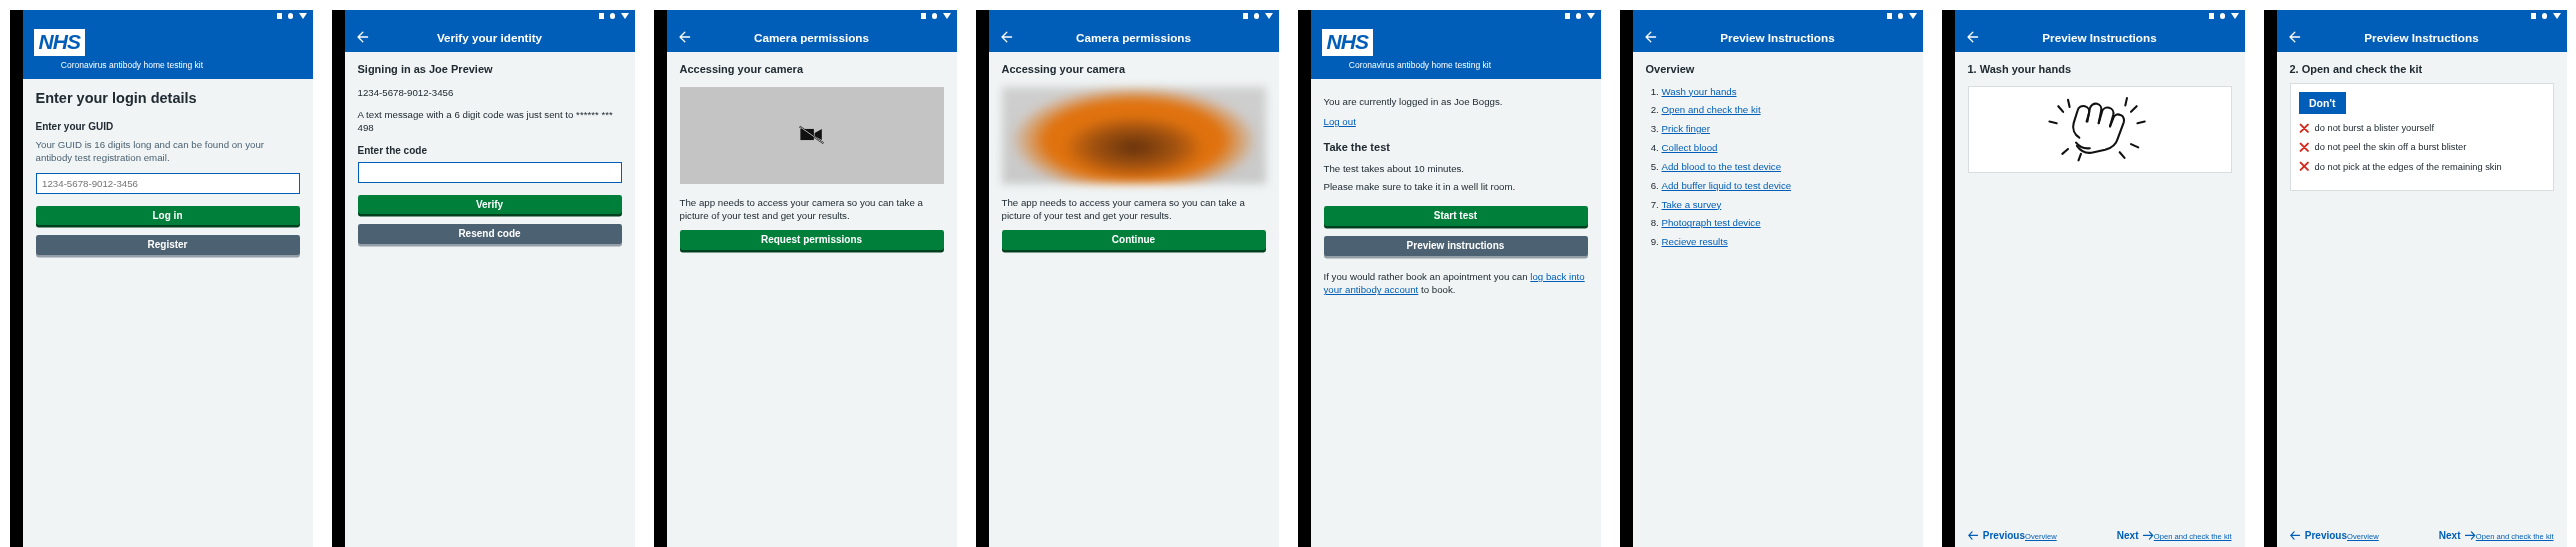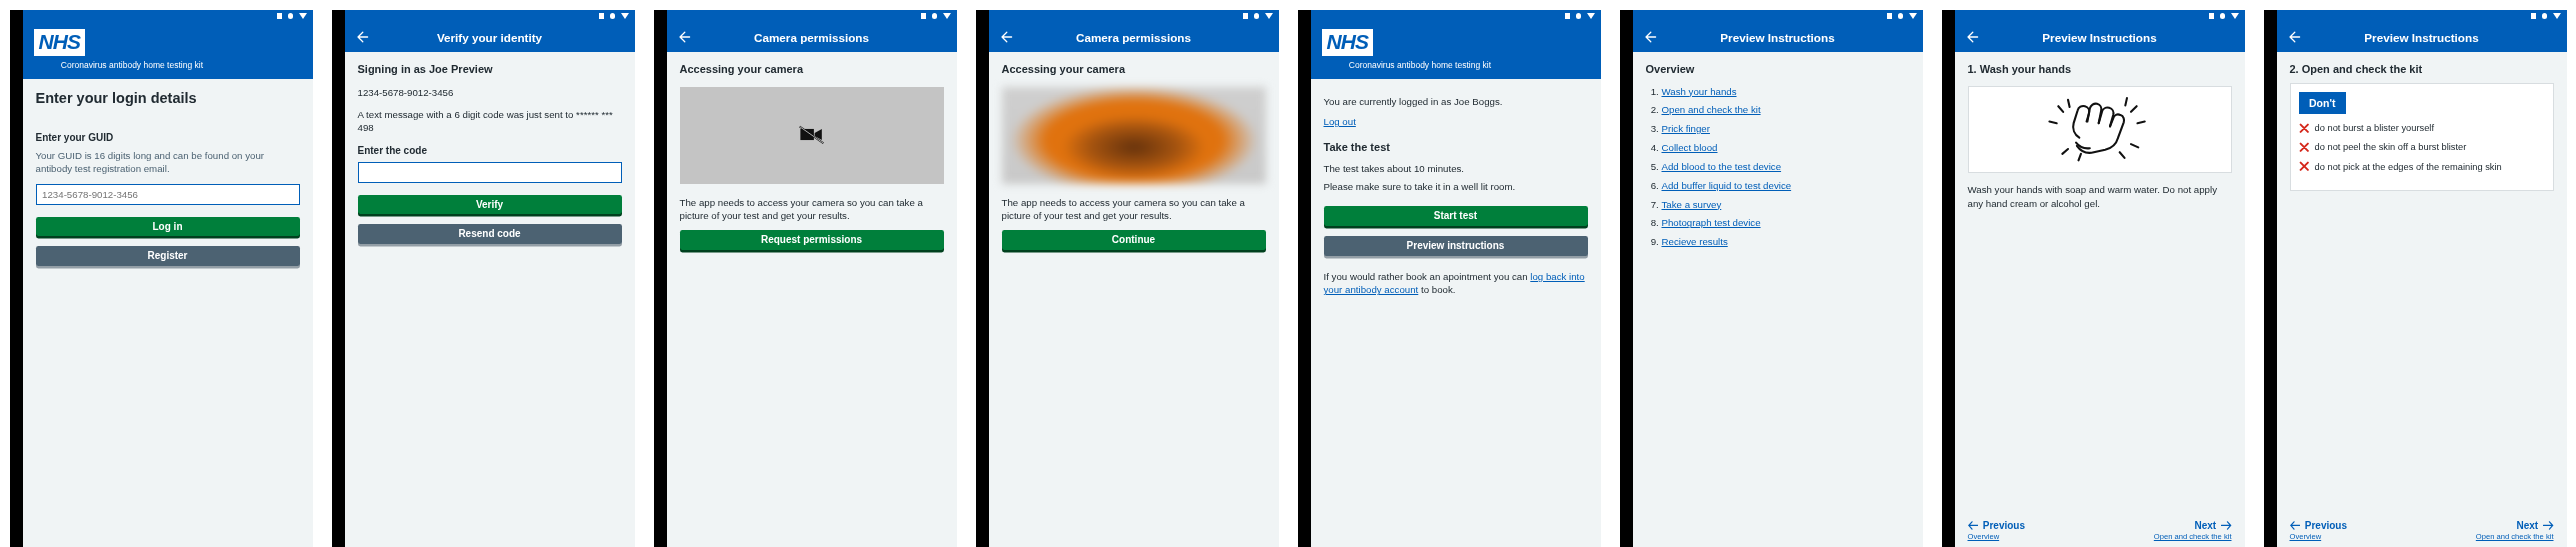--- a/index.html
+++ b/index.html
@@ -122,21 +122,21 @@
     flex: 1 1 auto;
     padding: 11.3px 13px 0 13px;
     background: #f0f4f5;
     position: relative;
     overflow: hidden;
   }
   h1.page-h {
     font-size: 14.5px;
     font-weight: 700;
     color: #212b32;
-    margin-bottom: 25px;
+    margin-bottom: 14px;
     line-height: 1.2;
   }
   h2.sub-h {
     font-size: 10px;
     font-weight: 700;
     color: #212b32;
     margin-bottom: 4px;
     line-height: 1.25;
   }
   p.para {
@@ -271,21 +271,21 @@
   
   .pager {
     position: absolute;
     left: 13px;
     right: 13px;
     bottom: 6.4px;
     display: flex;
     justify-content: space-between;
     align-items: flex-start;
   }
-  .pg-side { display: flex; flex-direction: column; }
+  .pg-side { display: flex; flex-direction: row; }
   .pg-side.right { align-items: flex-end; }
   .pg-main {
     display: flex;
     align-items: center;
     gap: 4.8px;
     font-size: 10px;
     font-weight: 700;
     color: #005eb8;
     cursor: pointer;
   }
@@ -498,21 +498,20 @@
                 <path d="M64 36 l4 -14 c1 -4 5 -6 9 -5 c4 1 6 5 5 9 l-4 14"></path>
                 <path d="M78 40 l4 -10 c1 -4 5 -6 9 -4 c4 1 5 6 4 9 l-7 19 c-2 7 -8 13 -16 15 l-14 3 c-8 2 -16 -1 -21 -8"></path>
                 <path d="M36 60 c4 5 10 8 17 7"></path>
                 <path d="M20 22 l-6 -7 M28 16 l-2 -9 M12 36 l-9 -2"></path>
                 <path d="M104 22 l7 -7 M97 14 l2 -9 M112 36 l9 -2"></path>
                 <path d="M26 68 l-7 6 M42 74 l-3 8 M90 72 l6 7 M104 62 l9 4"></path>
               </g>
             </svg>
           </span>
         </div>
-        <p class="para para-dark">Wash your hands with soap and warm water. Do not apply any hand cream or alcohol gel.</p>
 
         <div class="pager">
           <div class="pg-side">
             <span class="pg-main">
               <span class="arrow-sm">
                 <svg width="10.5" height="8.9" viewBox="0 0 13 11">
                     <path d="M5 1 L1 5.5 L5 10 M1 5.5 H12.5" stroke="#005eb8" stroke-width="1.5" fill="none" stroke-linecap="round" stroke-linejoin="round"></path>
                   </svg>
               </span>
               <span>Previous</span>

